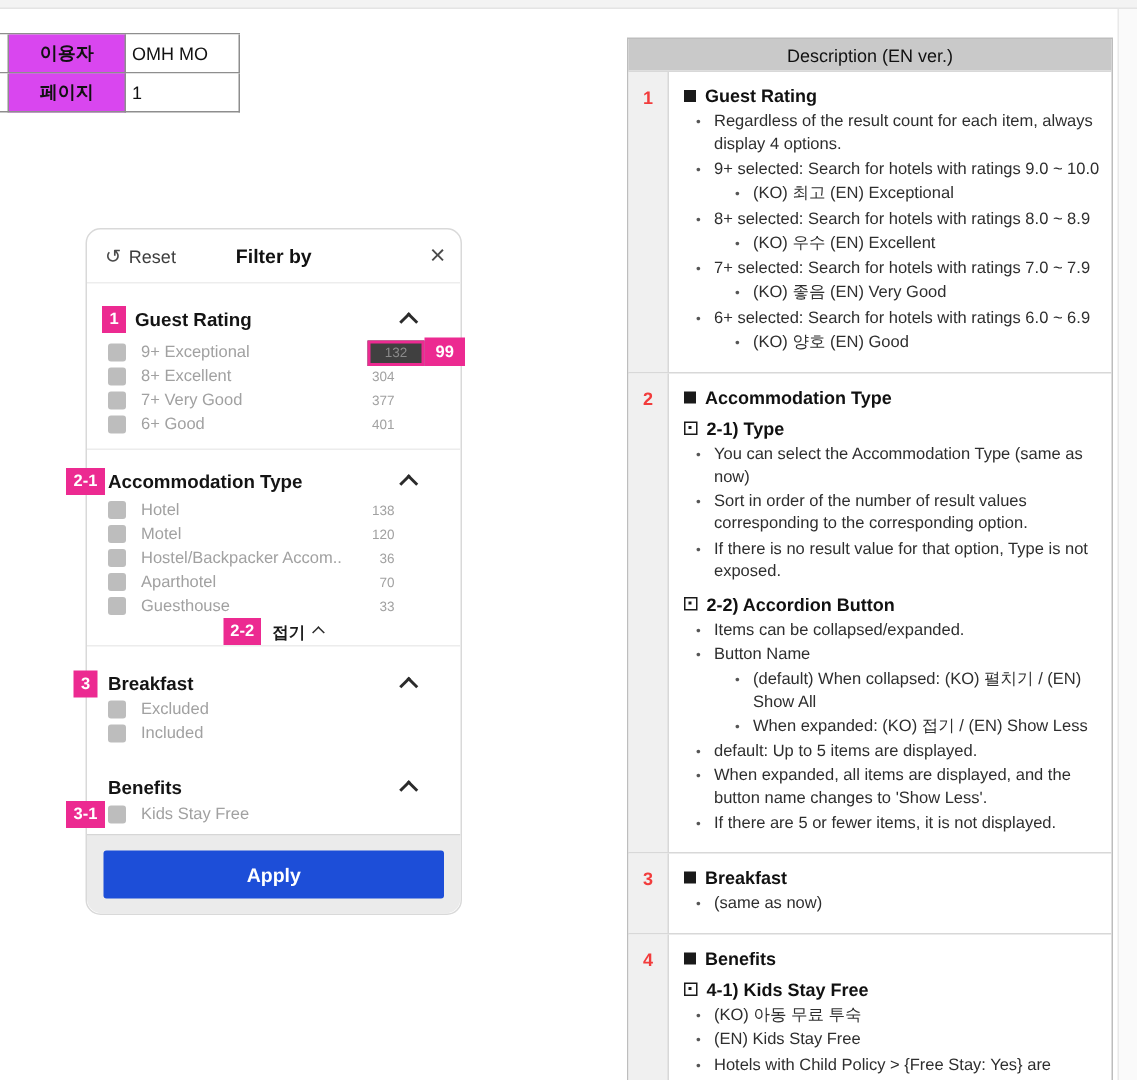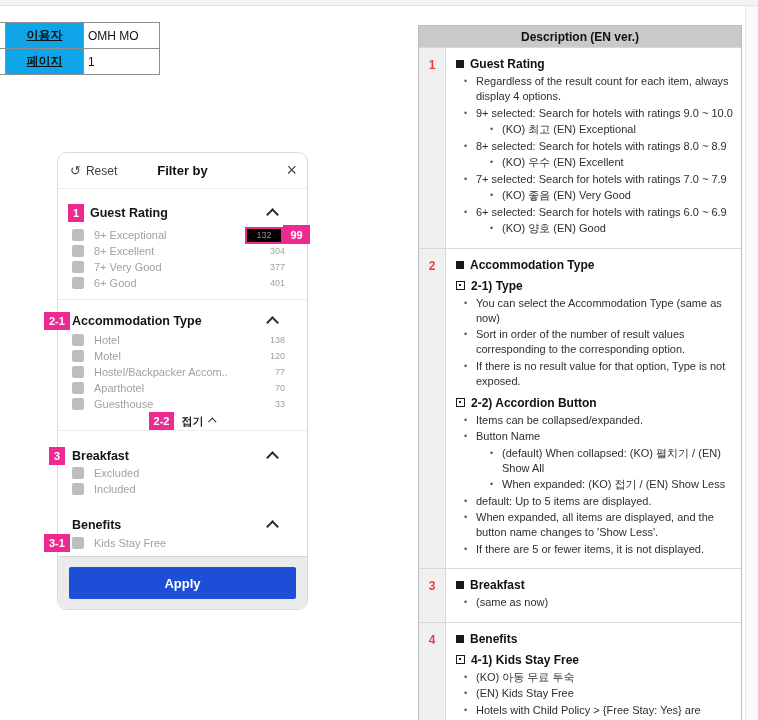--- a/index.html
+++ b/index.html
@@ -9,52 +9,52 @@
     -webkit-font-smoothing:antialiased;
   }
   
   .topbar{position:absolute;left:0;top:0;width:758px;height:5px;background:#f3f3f3;border-bottom:1px solid #e4e4e4;}
   .right-strip{position:absolute;top:6px;right:0;width:12px;height:714px;background:#fafafa;border-left:1px solid #e9e9e9;}
 
   
   .meta-table{position:absolute;left:-19px;top:22px;display:grid;grid-template-columns:24px 78px 76px;border-top:1px solid #8e8e8e;border-left:1px solid #8e8e8e;}
   .mcell{height:26px;border-right:1px solid #8e8e8e;border-bottom:1px solid #8e8e8e;display:flex;align-items:center;font-size:12px;color:#111;box-sizing:border-box;}
   .mcell.sliver{background:#fff;}
-  .mcell.label{background:#0ea5e9;font-weight:bold;justify-content:center;text-decoration:underline;}
+  .mcell.label{background:#d946ef;font-weight:bold;justify-content:center;}
   .mcell.value{background:#fff;padding-left:4px;}
 
   
   .filter-panel{position:absolute;left:57px;top:152px;width:249px;height:456px;background:#fff;border:1px solid #d9d9d9;border-radius:10px;box-sizing:content-box;}
   .fp-header{position:relative;height:35px;border-bottom:1px solid #ededed;}
   .fp-reset{position:absolute;left:12px;top:0;height:35px;display:flex;align-items:center;gap:5px;font-size:12px;color:#3d3d3d;cursor:pointer;}
   .fp-reset .ricon{font-size:13px;color:#4a4a4a;line-height:1;}
   .fp-title{position:absolute;left:0;right:0;top:0;height:35px;display:flex;align-items:center;justify-content:center;font-size:13px;font-weight:bold;color:#111;pointer-events:none;}
   .fp-close{position:absolute;right:10px;top:0;height:35px;display:flex;align-items:center;font-size:18px;color:#4a4a4a;cursor:pointer;}
 
   .fsec-title-row{position:relative;margin:0 14px;height:18px;display:flex;align-items:center;}
   .fsec-title{font-size:12.5px;font-weight:bold;color:#141414;}
   .chev{position:absolute;right:16px;top:6px;width:7px;height:7px;border-left:2px solid #2b2b2b;border-top:2px solid #2b2b2b;transform:rotate(45deg);}
   .fitem{position:relative;margin:0 14px;height:16px;display:flex;align-items:center;}
   .fcheck{width:12px;height:12px;background:#bdbdbd;border-radius:2px;margin-right:10px;flex:none;}
   .filabel{font-size:11px;color:#a1a1a1;white-space:nowrap;}
-  .fcount{position:absolute;right:8px;font-size:9px;color:#a1a1a1;}
-  .count-box{position:absolute;right:10px;width:34px;height:13px;border:2px solid var(--accent);background:#000000;display:flex;align-items:center;justify-content:center;font-size:9px;color:#8a8a8a;}
+  .fcount{position:absolute;right:30px;font-size:9px;color:#a1a1a1;}
+  .count-box{position:absolute;right:10px;width:34px;height:13px;border:2px solid var(--accent);background:#404040;display:flex;align-items:center;justify-content:center;font-size:9px;color:#8a8a8a;}
   .tag99{position:absolute;right:-17px;top:-2px;height:19px;min-width:27px;background:var(--accent);color:#fff;font-weight:bold;font-size:11px;display:flex;align-items:center;justify-content:center;box-sizing:border-box;}
   .ftag{background:var(--accent);color:#fff;font-weight:bold;font-size:11px;height:18px;padding:0 5px;display:flex;align-items:center;justify-content:center;box-sizing:border-box;}
   .ftag.abs{position:absolute;top:0;}
   .divider{height:1px;background:#ececec;}
   .collapse-row{position:relative;height:18px;display:flex;align-items:center;justify-content:center;gap:7px;cursor:pointer;}
   .collapse-label{font-size:11px;font-weight:bold;color:#1a1a1a;}
   .caret-up{width:5px;height:5px;border-left:1.5px solid #2b2b2b;border-top:1.5px solid #2b2b2b;transform:rotate(45deg) translateY(1px);}
   .fp-footer{position:absolute;left:0;right:0;bottom:0;height:52px;background:#ebebeb;border-top:1px solid #d6d6d6;border-radius:0 0 10px 10px;display:flex;align-items:center;justify-content:center;}
   .apply-btn{width:227px;height:32px;background:#1d4ed8;color:#fff;font-weight:bold;font-size:13px;border:none;border-radius:2px;cursor:pointer;font-family:inherit;}
 
   
   .desc-table{position:absolute;left:418px;top:25px;width:322px;border:1px solid #bdbdbd;background:#fff;}
-  .desc-header{height:21px;background:#c9c9c9;display:flex;align-items:center;justify-content:center;font-weight:bold;font-size:12px;color:#111;}
+  .desc-header{height:21px;background:#c9c9c9;display:flex;align-items:center;justify-content:center;font-weight:normal;font-size:12px;color:#111;}
   .desc-row{display:grid;grid-template-columns:27px 1fr;border-top:1px solid #d8d8d8;}
   .desc-num{background:#f0f0f0;border-right:1px solid #d8d8d8;color:var(--numred);font-weight:bold;font-size:12px;text-align:center;padding-top:10px;box-sizing:border-box;}
   .desc-content{padding:7px 8px 10px 10px;}
   .blk-h{display:flex;align-items:center;gap:6px;font-size:12px;font-weight:bold;color:#111;margin:2px 0 3px;}
   .sq{width:8px;height:8px;background:#1a1a1a;flex:none;}
   .blk-sh{display:flex;align-items:center;gap:6px;font-size:12px;font-weight:bold;color:#111;margin:7px 0 3px;}
   .sqd{width:9px;height:9px;border:1.5px solid #1a1a1a;box-sizing:border-box;position:relative;flex:none;}
   .sqd span{position:absolute;left:2px;top:2px;width:2px;height:2px;background:#1a1a1a;}
   .blk-b{position:relative;padding-left:20px;font-size:11px;color:#2e2e2e;line-height:15px;margin:1.5px 0;}
   .blk-b .dot{position:absolute;left:8px;top:0;font-size:9px;color:#555;}
@@ -127,21 +127,21 @@
           <span class="fcount">138</span>
         </div>
         <div class="fitem">
           <span class="fcheck"></span>
           <span class="filabel">Motel</span>
           <span class="fcount">120</span>
         </div>
         <div class="fitem">
           <span class="fcheck"></span>
           <span class="filabel">Hostel/Backpacker Accom..</span>
-          <span class="fcount">77</span>
+          <span class="fcount">36</span>
         </div>
         <div class="fitem">
           <span class="fcheck"></span>
           <span class="filabel">Aparthotel</span>
           <span class="fcount">70</span>
         </div>
         <div class="fitem">
           <span class="fcheck"></span>
           <span class="filabel">Guesthouse</span>
           <span class="fcount">33</span>

